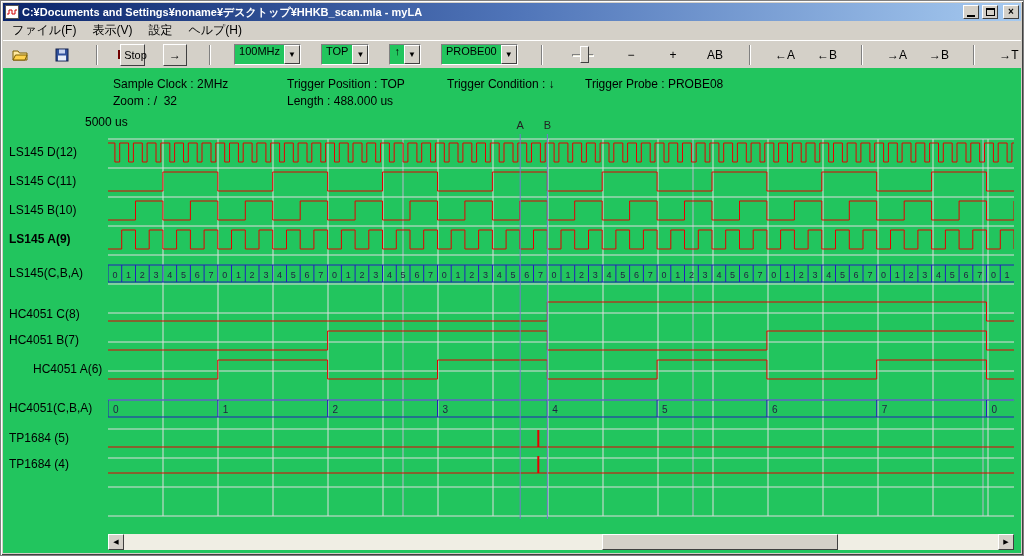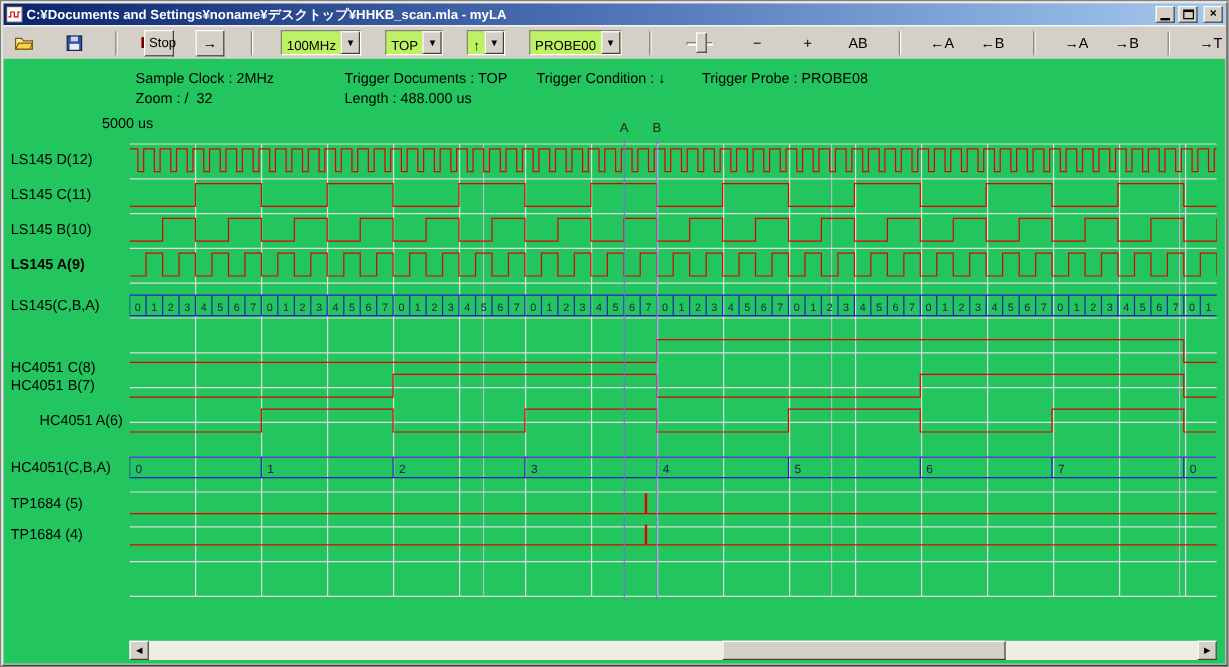--- a/index.html
+++ b/index.html
@@ -24,22 +24,22 @@
   
   .toolbar{height:28px;display:flex;align-items:center;padding:2px 0 2px 5px;gap:18px;
            border-top:1px solid #fff;flex:0 0 28px}
   .tbtn{height:22px;min-width:24px;display:flex;align-items:center;justify-content:center;
         background:#d4d0c8;border:1px solid transparent;font-size:12px;color:#000;padding:0 3px;white-space:nowrap}
   .raised{border:1px solid;border-color:#fff #404040 #404040 #fff}
   .sep{width:2px;height:20px;border-left:1px solid #808080;border-right:1px solid #fff;margin:0 4px}
   .stop-btn{gap:4px;font-size:11px;padding:0 7px}
   .stop-square{width:9px;height:9px;background:#e01010;border:1px solid #700000;display:inline-block}
   .run-btn{width:26px;font-weight:bold}
-  .combo{height:21px;background:#bef264;border:1px solid;border-color:#808080 #fff #fff #808080;
-         display:flex;align-items:flex-end;font-size:11px;color:#000;margin:0 1px}
+  .combo{height:21px;background:#22c55e;border:1px solid;border-color:#808080 #fff #fff #808080;
+         display:flex;align-items:flex-start;font-size:11px;color:#000;margin:0 1px}
   .combo-text{flex:1;padding:0 4px;white-space:nowrap;overflow:hidden}
   .combo-arrow{width:16px;align-self:stretch;background:#d4d0c8;border:1px solid;
                border-color:#fff #404040 #404040 #fff;font-size:8px;display:flex;align-items:center;justify-content:center}
   .w-clock{width:74px}.w-trig{width:64px}.w-edge{width:34px}.w-probe{width:80px}
   .slider{width:104px;height:20px;position:relative;margin:0 5px}
   .slider-track{position:absolute;left:2px;right:2px;top:9px;height:3px;
                 border:1px solid;border-color:#808080 #fff #fff #808080;background:#ece9d8}
   .slider-thumb{position:absolute;left:10px;top:1px;width:9px;height:17px;background:#d4d0c8;
                 border:1px solid;border-color:#fff #404040 #404040 #fff}
   
@@ -77,20 +77,26 @@
         <span class="glyph-min"></span>
       </button>
     <button class="winbtn">
         <span class="glyph-max"></span>
       </button>
     <button class="winbtn close-gap">
         <span>×</span>
       </button>
   </div>
 
+  <div class="menubar" id="menubar">
+      <span class="menu-item">ファイル(F)</span>
+      <span class="menu-item">表示(V)</span>
+      <span class="menu-item">設定</span>
+      <span class="menu-item">ヘルプ(H)</span>
+    </div>
 
   <div class="toolbar">
     <button class="tbtn">
       <svg width="16" height="16" viewBox="0 0 16 16">
         <path d="M1 13 L1 4 L6 4 L7.5 6 L15 6 L15 13 Z" fill="#ffe9a2" stroke="#7a5c00"></path>
         <path d="M1 13 L3.5 8 L15 8 L13 13 Z" fill="#ffd24d" stroke="#7a5c00"></path>
       </svg>
     </button>
     <button class="tbtn">
       <svg width="16" height="16" viewBox="0 0 16 16">
@@ -137,34 +143,34 @@
     <button class="tbtn">←B</button>
     <span class="sep"></span>
     <button class="tbtn">→A</button>
     <button class="tbtn">→B</button>
     <span class="sep"></span>
     <button class="tbtn">→T</button>
   </div>
 
   <div class="main">
     <span class="info-text" style="left:110px;top:9px">Sample Clock : 2MHz</span>
-    <span class="info-text" style="left:284px;top:9px">Trigger Documents : TOP</span>
+    <span class="info-text" style="left:284px;top:9px">Trigger Position : TOP</span>
     <span class="info-text" style="left:444px;top:9px">Trigger Condition : ↓</span>
     <span class="info-text" style="left:582px;top:9px">Trigger Probe : PROBE08</span>
     <span class="info-text" style="left:110px;top:26px">Zoom : /  32</span>
     <span class="info-text" style="left:284px;top:26px">Length : 488.000 us</span>
     <span class="info-text" style="left:82px;top:47px">5000 us</span>
 
     <div id="channel-labels">
         <div class="ch-label" style="top: 76.5px;">LS145 D(12)</div>
         <div class="ch-label" style="top: 105.5px;">LS145 C(11)</div>
         <div class="ch-label" style="top: 134.5px;">LS145 B(10)</div>
         <div class="ch-label" style="top: 163.5px; font-weight: bold;">LS145 A(9)</div>
         <div class="ch-label" style="top: 197.5px;">LS145(C,B,A)</div>
-        <div class="ch-label" style="top: 250px;">HC4051 C(8)</div>
+        <div class="ch-label" style="top: 239px;">HC4051 C(8)</div>
         <div class="ch-label" style="top: 264.5px;">HC4051 B(7)</div>
         <div class="ch-label" style="top: 293.5px; margin-left: 24px;">HC4051 A(6)</div>
         <div class="ch-label" style="top: 332.5px;">HC4051(C,B,A)</div>
         <div class="ch-label" style="top: 363px;">TP1684 (5)</div>
         <div class="ch-label" style="top: 389px;">TP1684 (4)</div>
       </div>
     <svg id="wave-svg" width="906" height="412">
         <g>
           <line x1="55" y1="25" x2="55" y2="402" stroke="#dddddd"></line>
           <line x1="110" y1="25" x2="110" y2="402" stroke="#dddddd"></line>

